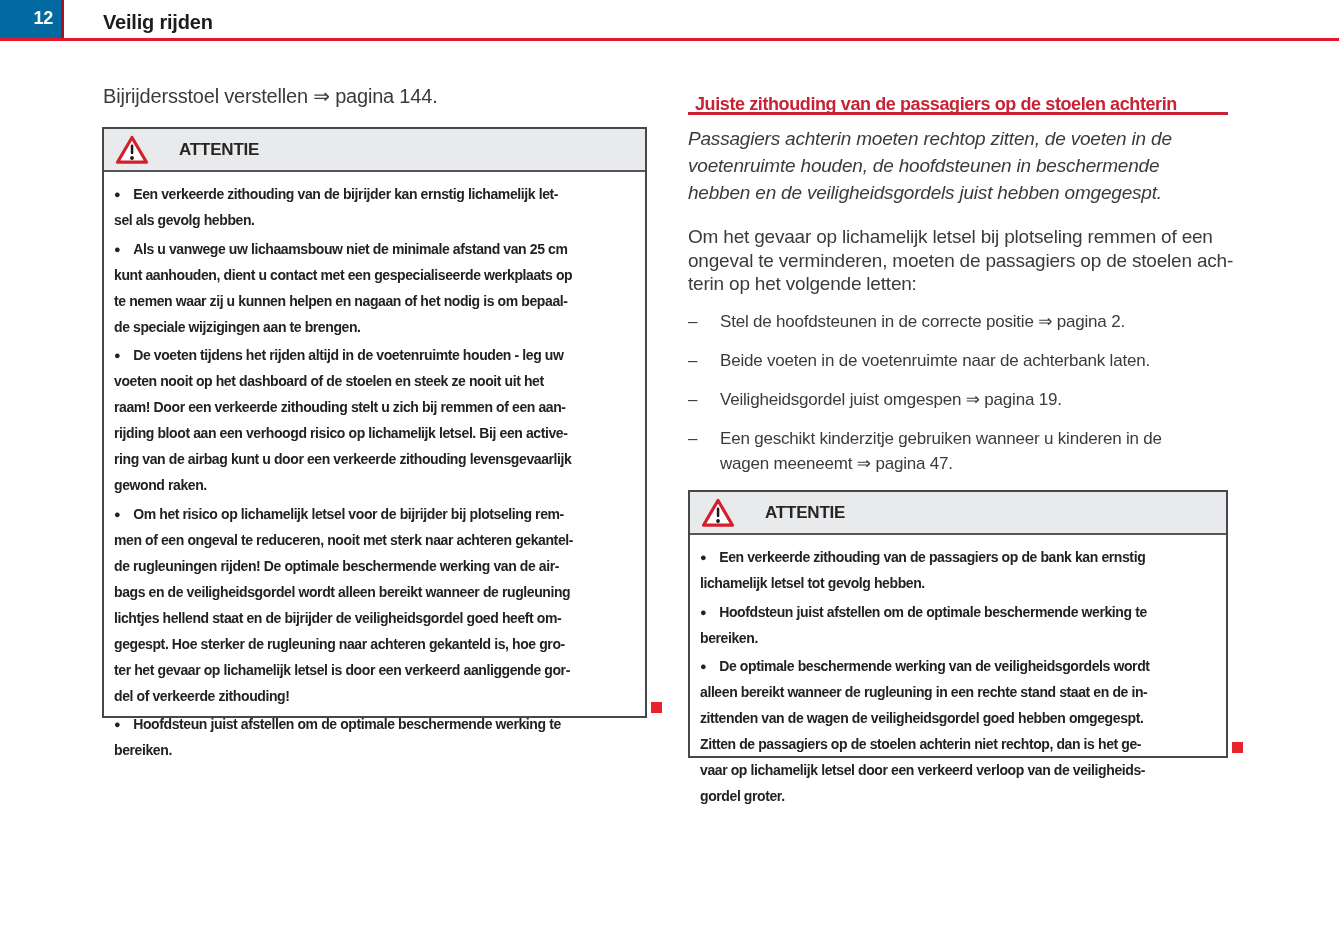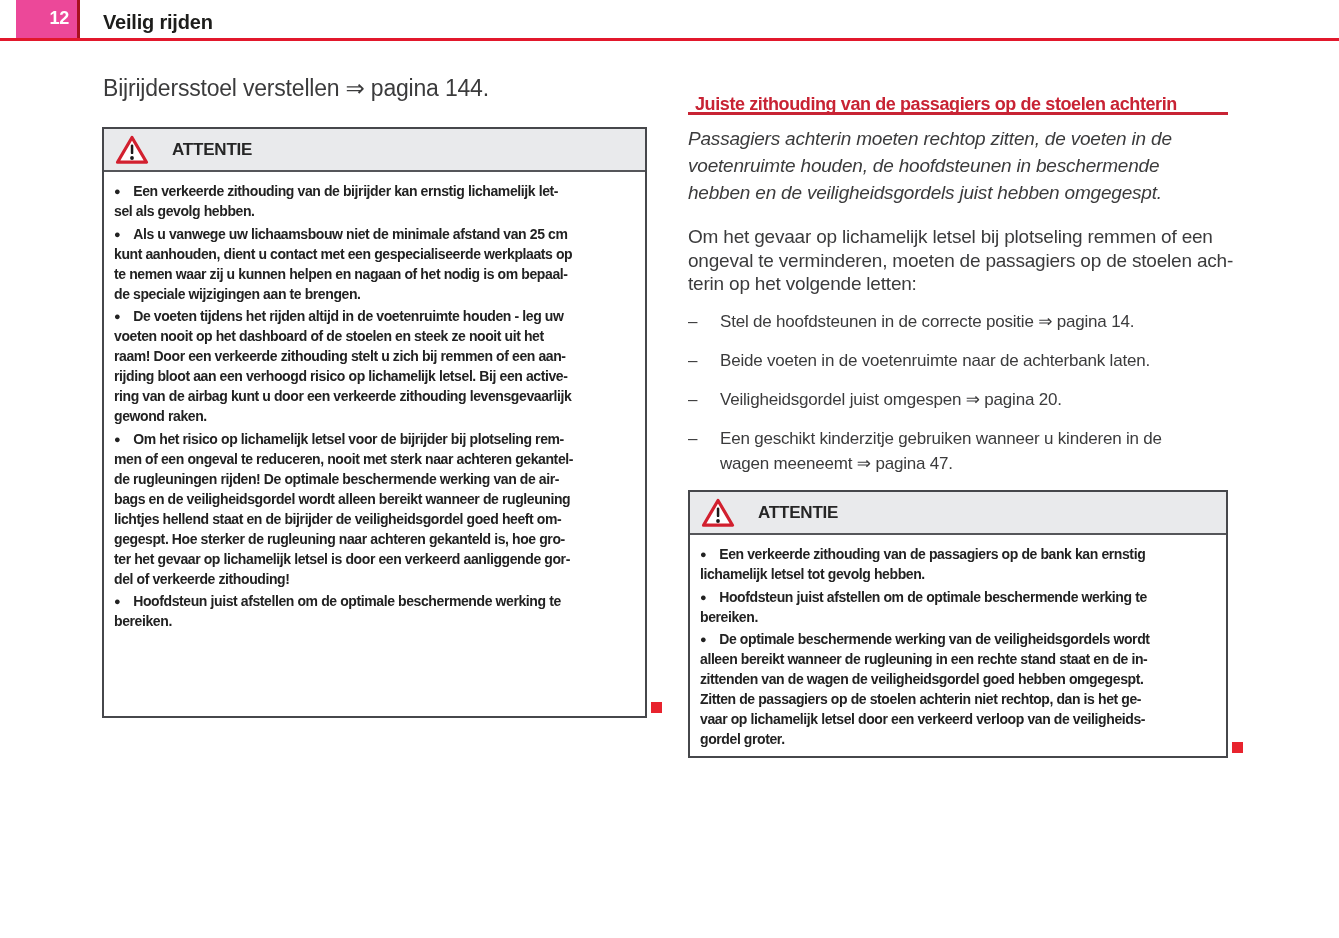--- a/index.html
+++ b/index.html
@@ -1,35 +1,35 @@
 <!DOCTYPE html>
 <html><head>
 <meta charset="utf-8">
 <style>
   html,body{margin:0;padding:0;}
   body{width:1339px;height:938px;background:#ffffff;font-family:"Liberation Sans",sans-serif;}
   .page{position:relative;width:1339px;height:938px;background:#fff;overflow:hidden;}
 
   
-  .page-num-block{position:absolute;left:16px;top:0;width:64px;height:38px;background:#ec4899;border-right:3px solid #a8111f;box-sizing:border-box;}
+  .page-num-block{position:absolute;left:0;top:0;width:64px;height:38px;background:#0369a1;border-right:3px solid #a8111f;box-sizing:border-box;}
   .page-num{position:absolute;right:8px;top:8px;color:#fff;font-weight:bold;font-size:18px;letter-spacing:-0.2px;}
   .chapter-title{position:absolute;left:103px;top:11px;font-size:20px;font-weight:bold;color:#1d1d1b;letter-spacing:-0.2px;}
   .header-rule{position:absolute;left:0;top:38px;width:1339px;height:3px;background:#e2182c;}
 
   
-  .intro-line{position:absolute;left:103px;top:75px;width:544px;font-size:23px;color:#3b3b3c;letter-spacing:-0.2px;white-space:pre-line;}
+  .intro-line{position:absolute;left:103px;top:84px;width:544px;font-size:20px;color:#3b3b3c;letter-spacing:-0.2px;white-space:pre-line;}
 
   
   .warning-box{position:absolute;background:#fff;border:2px solid #46474b;box-sizing:border-box;}
   .wb-left{left:102px;top:127px;width:545px;height:591px;}
   .wb-right{left:688px;top:490px;width:540px;height:268px;}
   .wb-header{height:43px;background:#e9eaec;border-bottom:2px solid #55565a;display:flex;align-items:center;padding-left:11px;box-sizing:border-box;}
-  .wb-title{font-weight:bold;font-size:17px;color:#262626;margin-left:23px;letter-spacing:-0.2px;}
+  .wb-title{font-weight:bold;font-size:17px;color:#262626;margin-left:30px;letter-spacing:-0.2px;}
   .wb-body{padding:9px 9px 0 10px;}
-  .w-item{margin-bottom:2.5px;line-height:20px;font-weight:bold;font-size:14px;color:#222222;letter-spacing:-0.4px;}
+  .w-item{margin-bottom:2.5px;line-height:26px;font-weight:bold;font-size:14px;color:#222222;letter-spacing:-0.4px;}
   .w-bullet{display:inline;font-size:11px;margin-right:13px;vertical-align:1px;}
   .w-text{white-space:pre-line;}
 
   
   .red-heading{position:absolute;left:688px;top:87px;width:540px;margin:7px;font-size:18px;font-weight:bold;color:#c82334;letter-spacing:-0.4px;white-space:pre-line;}
   .heading-rule{position:absolute;left:688px;top:112px;width:540px;height:3px;background:#c82334;}
   .lead-par{position:absolute;left:688px;top:125px;width:546px;margin:0;font-size:19px;font-style:italic;color:#3b3b3c;line-height:27px;letter-spacing:-0.2px;white-space:pre-line;}
   .body-par{position:absolute;left:688px;top:225px;width:546px;margin:0;font-size:19px;color:#3b3b3c;line-height:23.5px;letter-spacing:-0.2px;white-space:pre-line;}
   .dash-list{position:absolute;left:688px;top:309px;width:540px;}
   .dash-item{position:relative;padding-left:32px;margin-bottom:14px;line-height:25px;font-size:17px;color:#3b3b3c;letter-spacing:-0.2px;}
@@ -96,23 +96,23 @@
   <div class="heading-rule"></div>
 
   <p class="lead-par">Passagiers achterin moeten rechtop zitten, de voeten in de
 voetenruimte houden, de hoofdsteunen in beschermende
 hebben en de veiligheidsgordels juist hebben omgegespt.</p>
   <p class="body-par">Om het gevaar op lichamelijk letsel bij plotseling remmen of een
 ongeval te verminderen, moeten de passagiers op de stoelen ach-
 terin op het volgende letten:</p>
 
   <div class="dash-list">
-    <div class="dash-item"><span class="dash">–</span><span class="d-text">Stel de hoofdsteunen in de correcte positie ⇒ pagina 14.</span></div>
+    <div class="dash-item"><span class="dash">–</span><span class="d-text">Stel de hoofdsteunen in de correcte positie ⇒ pagina 2.</span></div>
     <div class="dash-item"><span class="dash">–</span><span class="d-text">Beide voeten in de voetenruimte naar de achterbank laten.</span></div>
-    <div class="dash-item"><span class="dash">–</span><span class="d-text">Veiligheidsgordel juist omgespen ⇒ pagina 20.</span></div>
+    <div class="dash-item"><span class="dash">–</span><span class="d-text">Veiligheidsgordel juist omgespen ⇒ pagina 19.</span></div>
     <div class="dash-item"><span class="dash">–</span><span class="d-text">Een geschikt kinderzitje gebruiken wanneer u kinderen in de
 wagen meeneemt ⇒ pagina 47.</span></div>
   </div>
 
   <div class="warning-box wb-right">
     <div class="wb-header">
       <svg class="tri-icon" width="34" height="30" viewBox="0 0 34 30">
         <path d="M17 2.5 L31.5 27.2 L2.5 27.2 Z" fill="#ffffff" stroke="#d2202f" stroke-width="3.2" stroke-linejoin="round"></path>
         <rect x="15.8" y="9.5" width="2.5" height="9.6" rx="1.2" fill="#1a1a1a"></rect>
         <circle cx="17" cy="23" r="1.9" fill="#1a1a1a"></circle>

